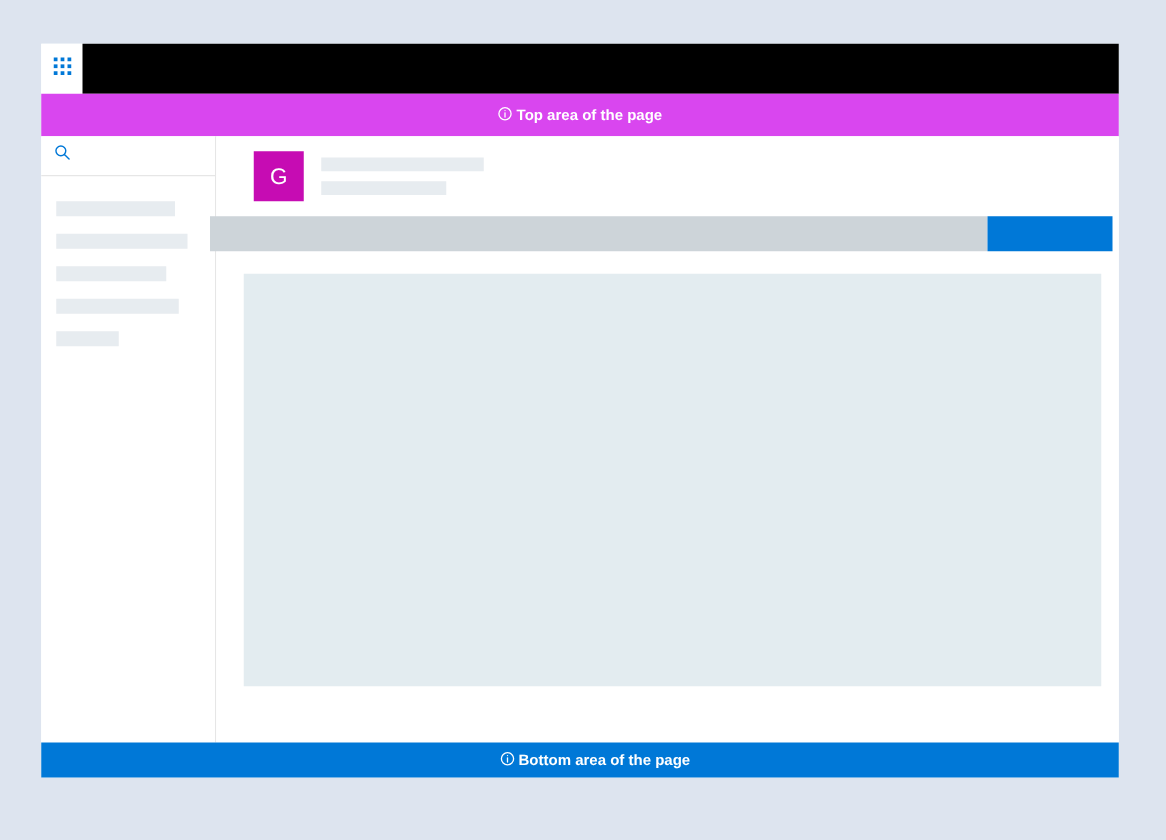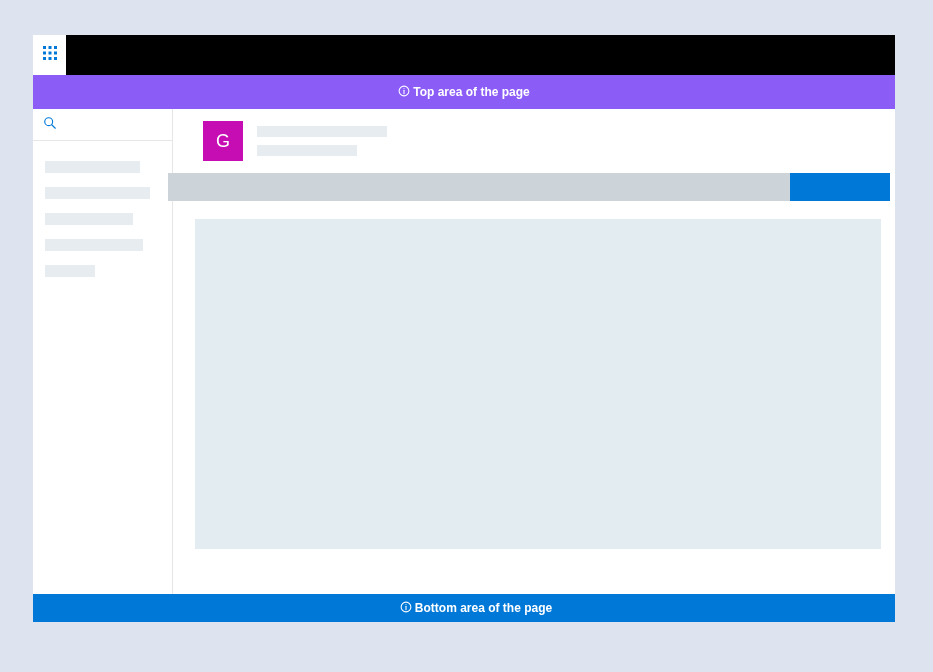--- a/index.html
+++ b/index.html
@@ -45,21 +45,21 @@
     .waffle svg {
       width: 16px;
       height: 16px;
     }
     .top-callout {
       position: absolute;
       left: 0;
       top: 40px;
       width: 100%;
       height: 34px;
-      background: #8b5cf6;
+      background: #d946ef;
       color: #fff;
       display: flex;
       align-items: center;
       justify-content: center;
       font-size: 12px;
       font-weight: 600;
     }
     .bottom-callout {
       position: absolute;
       left: 0;

